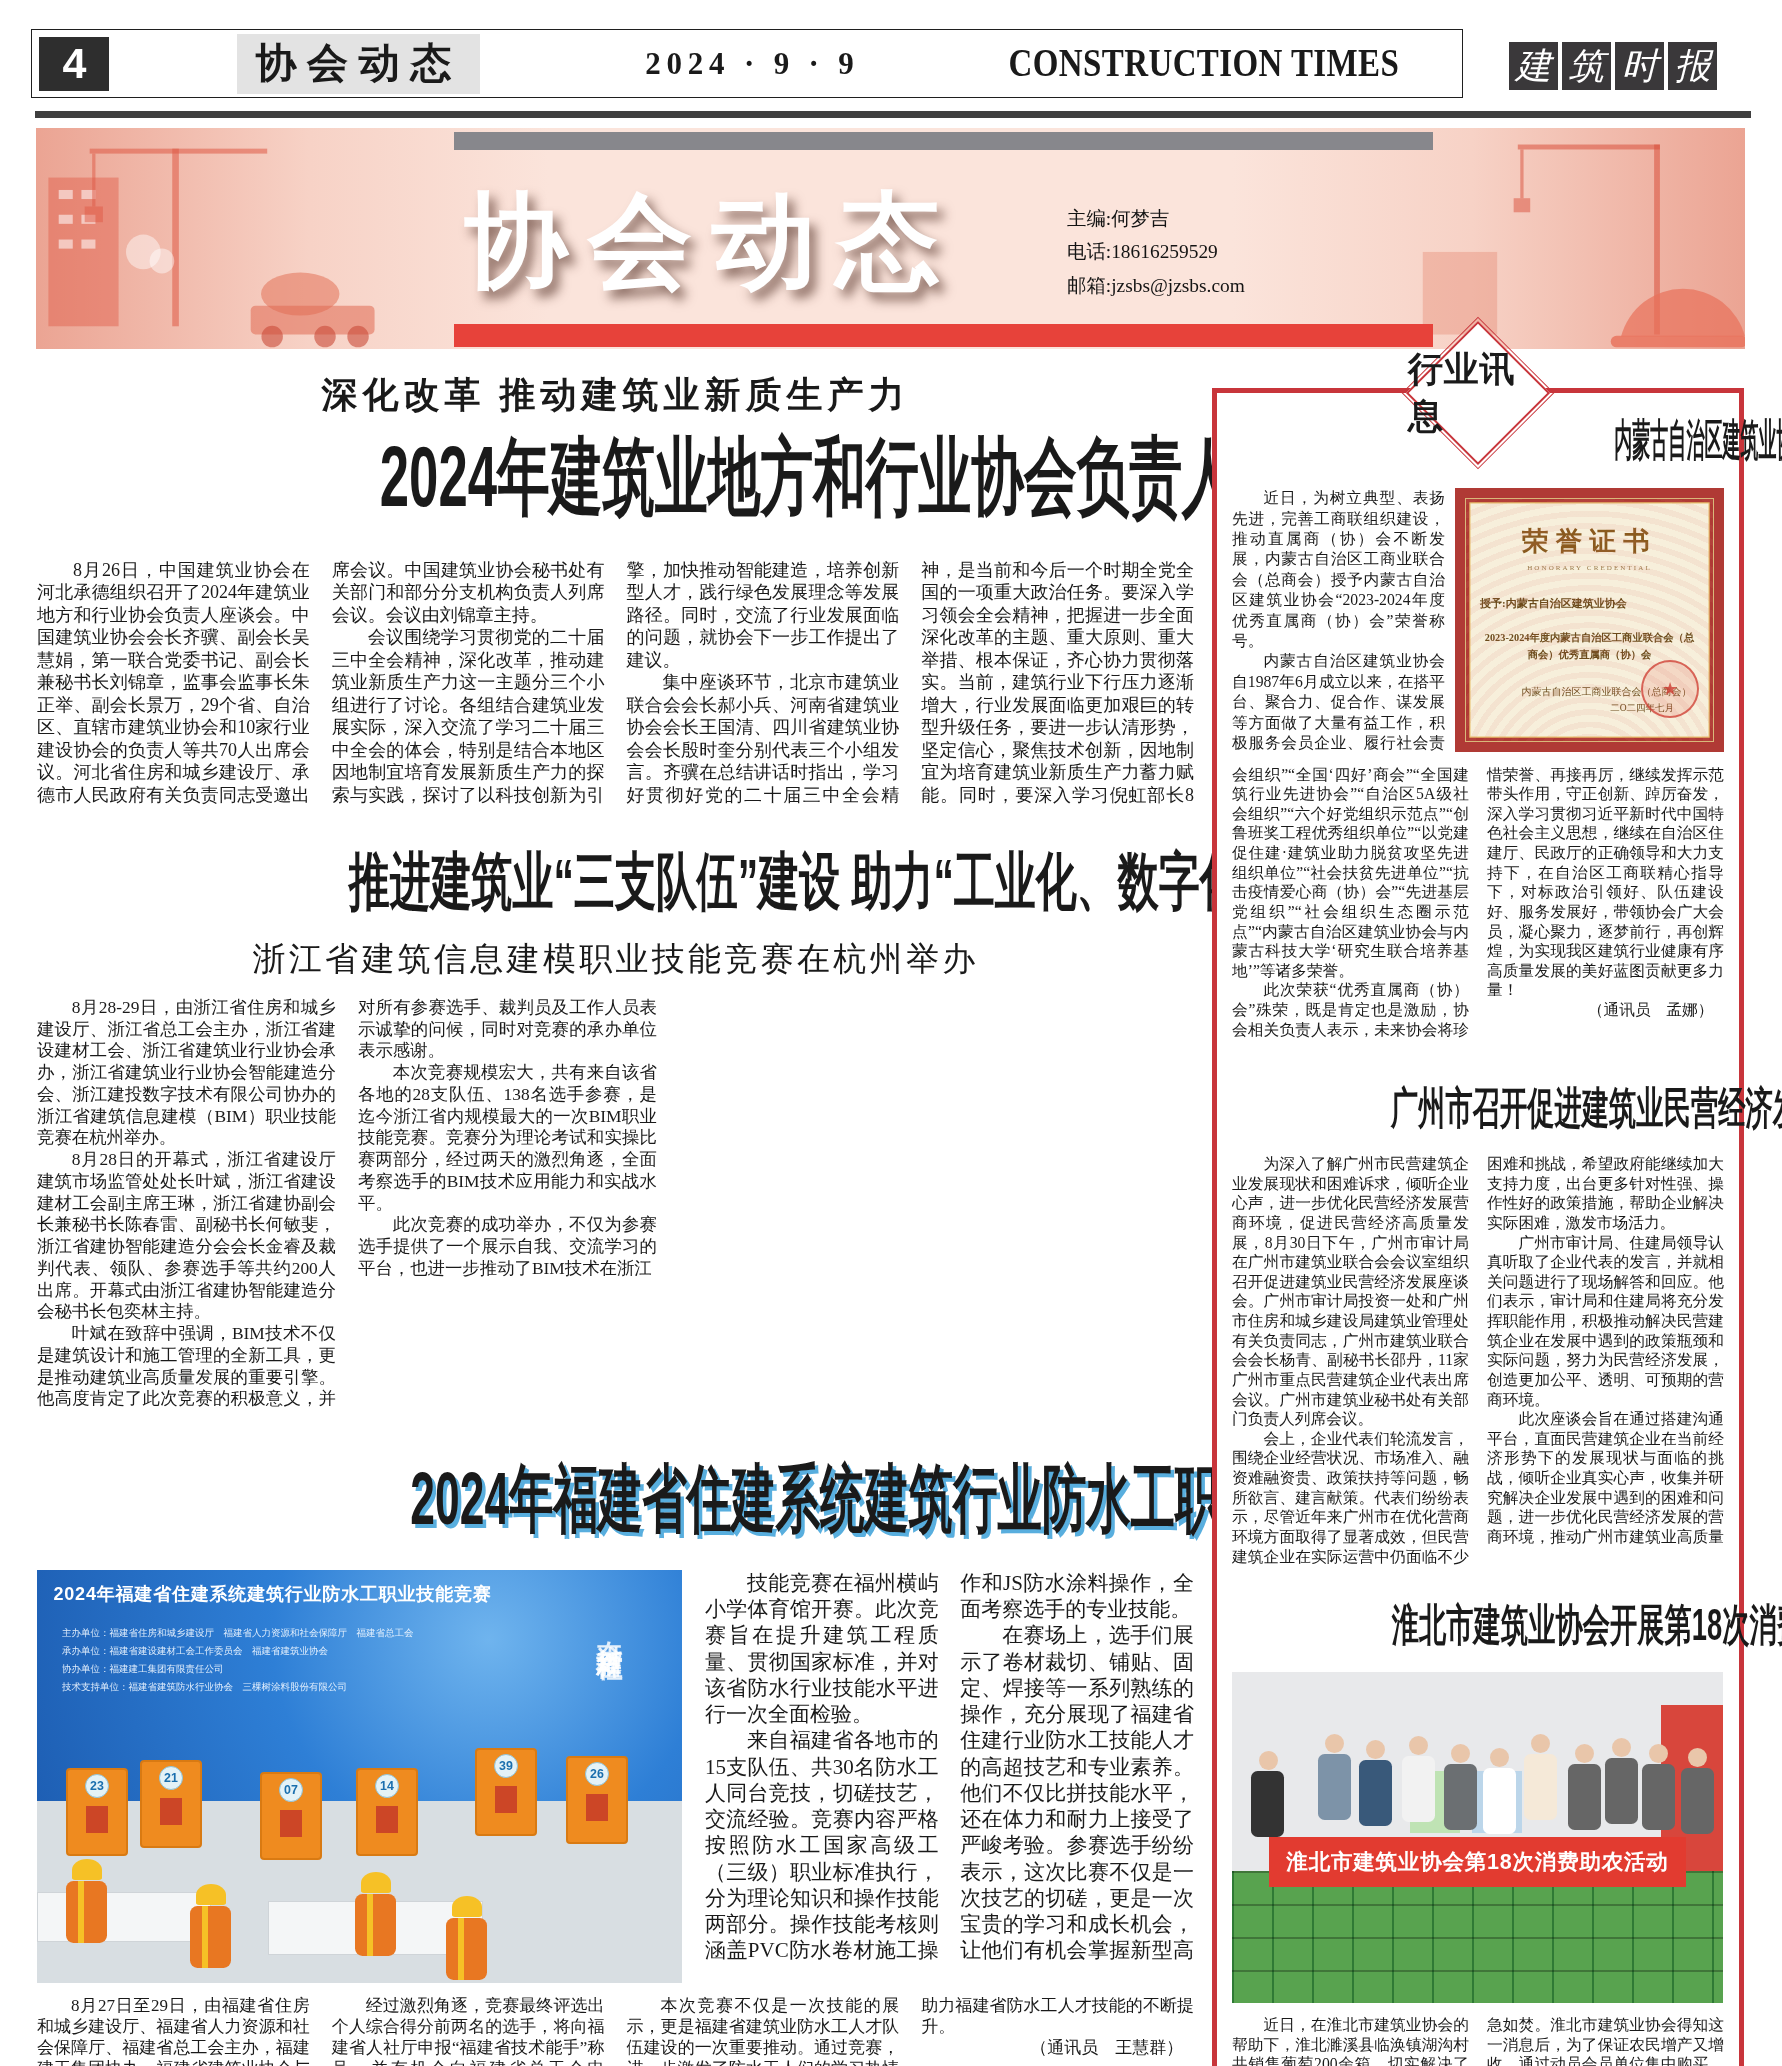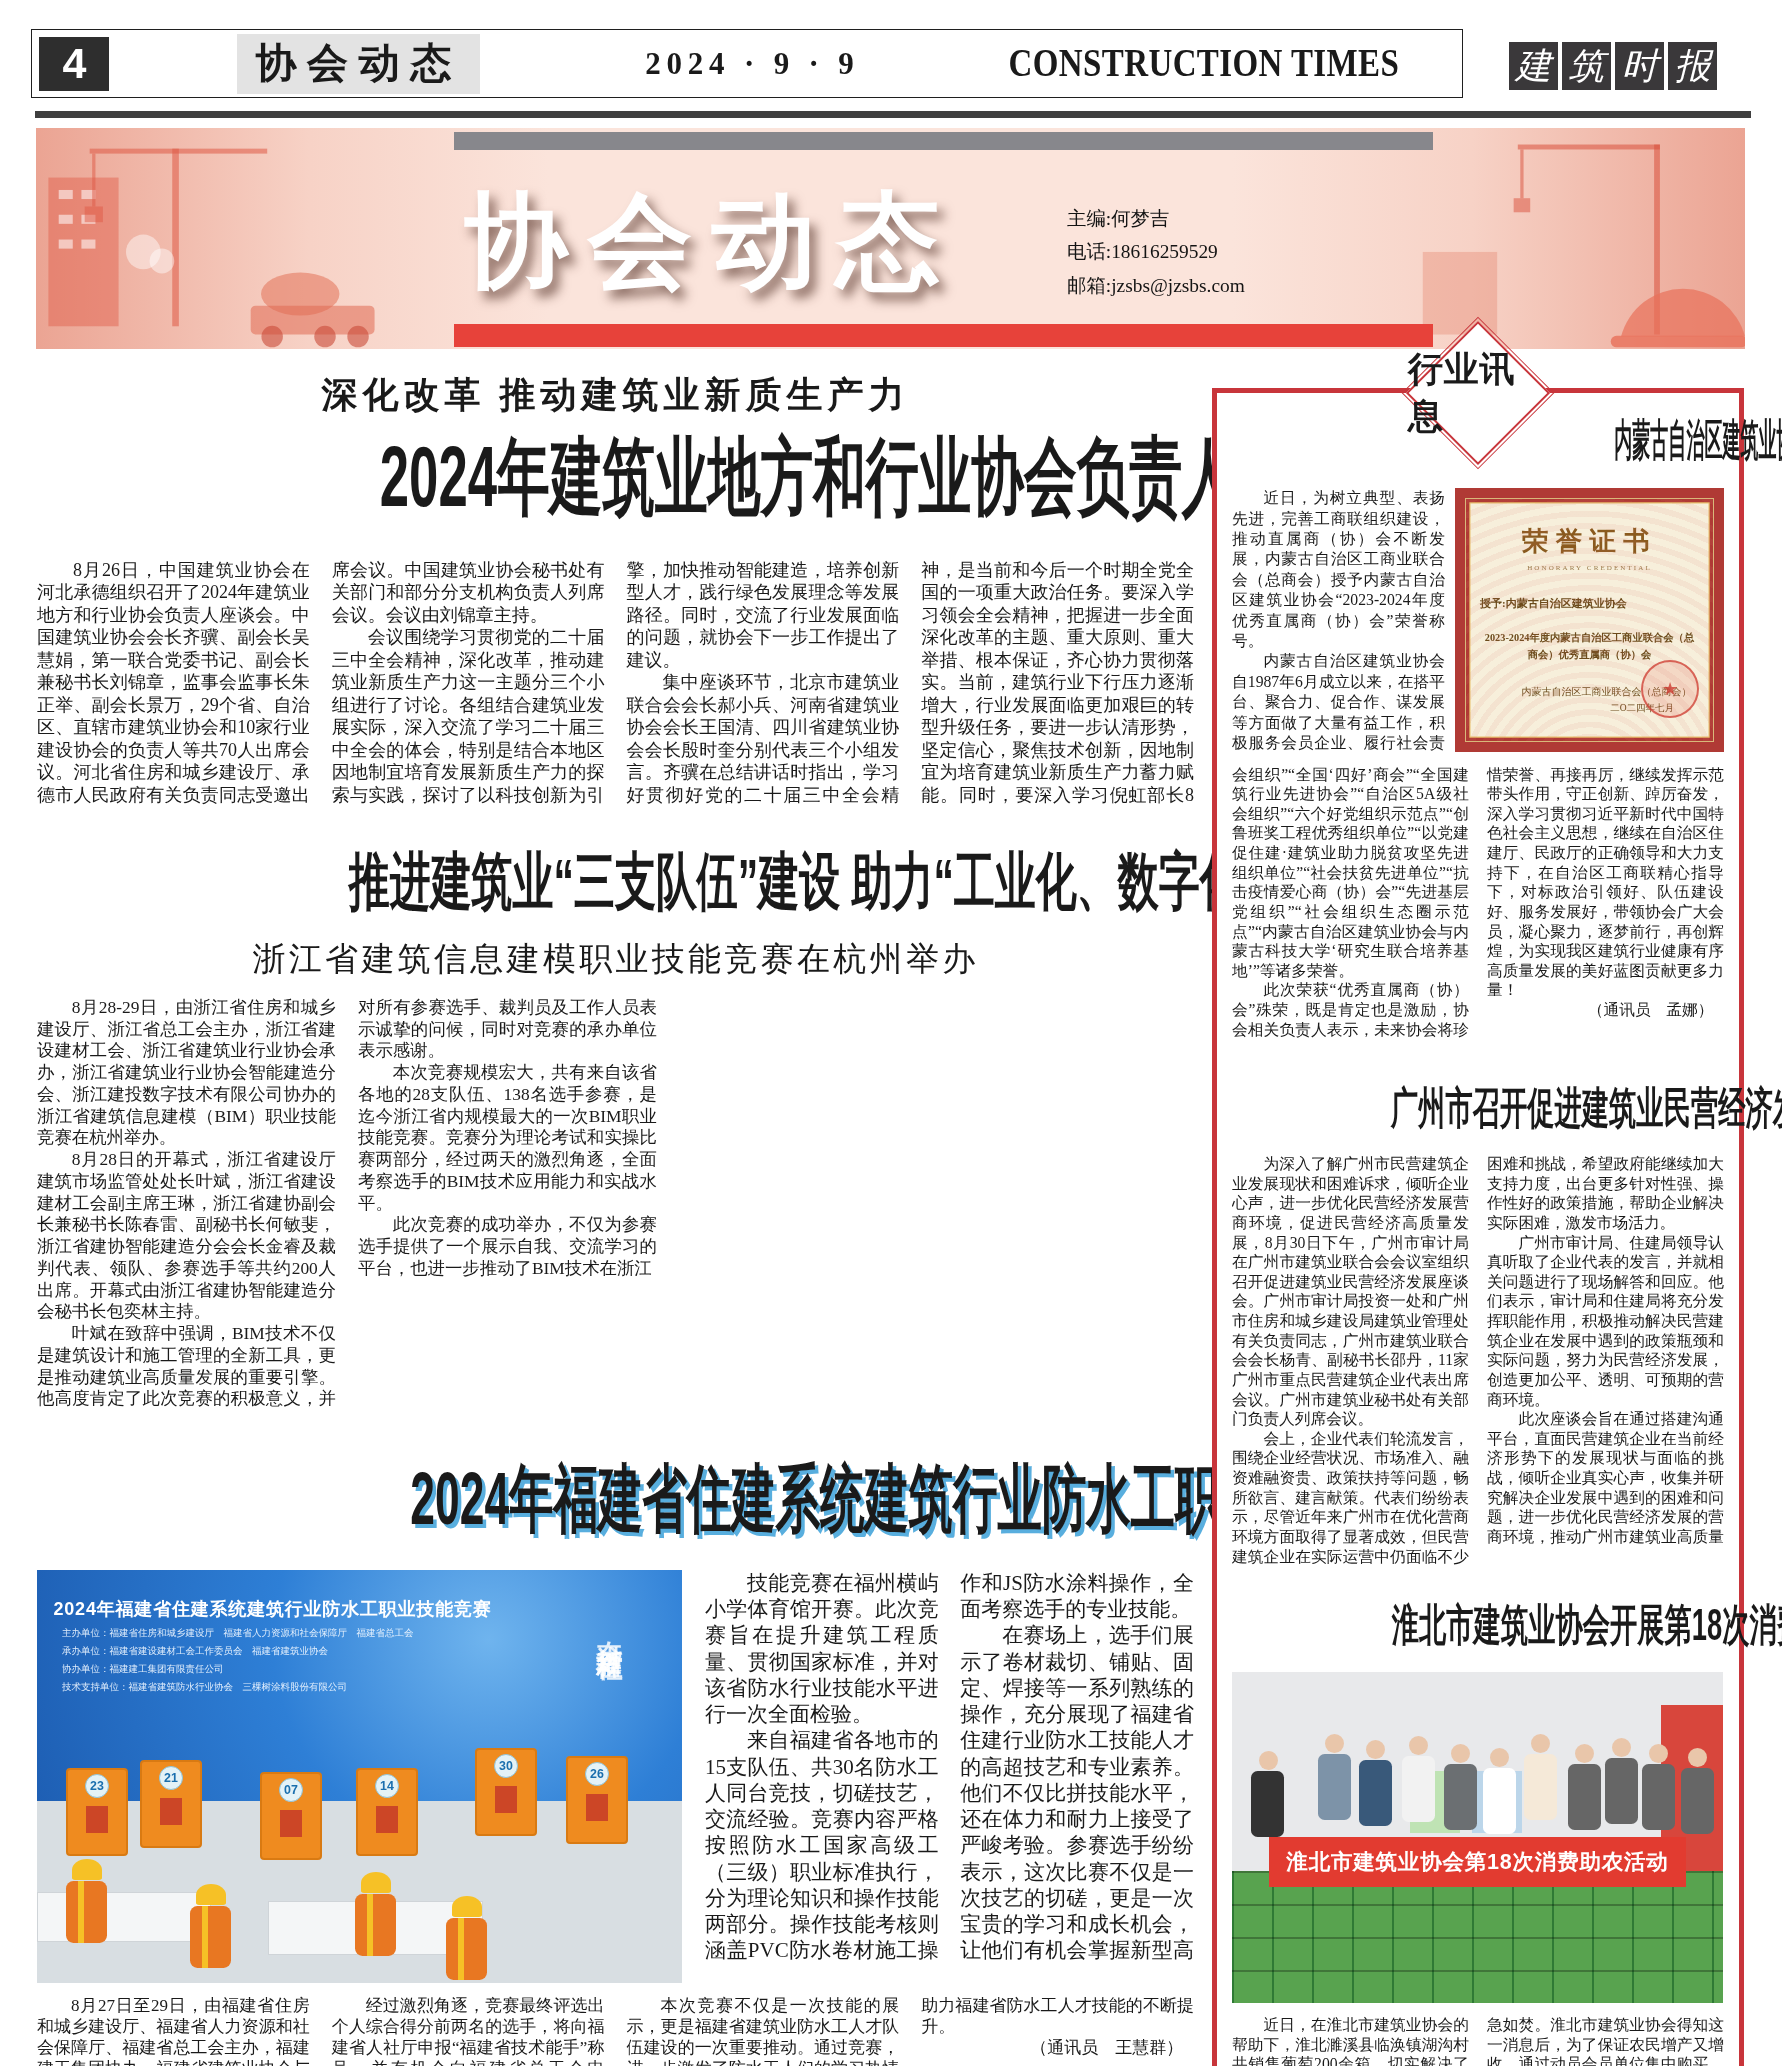--- a/index.html
+++ b/index.html
@@ -70,21 +70,21 @@
   
   .a3 { margin-top:23px; }
   .a3-head .cond { font-size:74px; transform:scaleX(.60); text-shadow:5.8px 4.1px 0 #58aede; }
   .a3-flex { margin-top:20px; display:flex; gap:23px; }
   .a3-side { width:489px; height:413px; column-count:2; column-gap:21.5px; font-size:21px; }
   .a3-bottom { margin-top:11.6px; height:180px; column-count:4; column-gap:22px; font-size:17px; }
 
   .photo-fj { position:relative; width:645px; height:413px; overflow:hidden; background:#d8dee2; }
   .fj-board { position:absolute; left:0; top:0; width:100%; height:231px;
       background:radial-gradient(circle at 70% 30%, #6fb4ee 0%, #2e7fd6 45%, #1e5fb4 100%); }
-  .fj-board-title { position:absolute; left:16.5px; top:27px; color:#fff; font-size:18px; font-weight:700;
+  .fj-board-title { position:absolute; left:16.5px; top:12px; color:#fff; font-size:18px; font-weight:700;
       font-family:"Liberation Sans",sans-serif; letter-spacing:0.8px; }
   .fj-orgs { position:absolute; left:25px; top:54px; color:#eaf4ff; font-size:9.5px; line-height:1.9; opacity:.95; }
   .fj-slogan { position:absolute; right:54px; top:50px; color:rgba(255,255,255,.85); font-size:26.4px;
       writing-mode:vertical-rl; letter-spacing:4.1px; font-weight:700; }
   .obox { position:absolute; width:62px; height:88px; background:#ef8b1f; border:2.5px solid #d97a12; border-radius:4.1px; }
   .obox .num { position:absolute; top:4.1px; left:50%; transform:translateX(-50%); width:24px; height:24px;
       border-radius:50%; background:#e4f2f7; color:#1b6fae; border:1.2px solid #8fc3d8; font-size:12.4px; font-weight:700;
       display:flex; align-items:center; justify-content:center; font-family:"Liberation Sans",sans-serif; }
   .obox .stick { position:absolute; left:50%; transform:translateX(-50%); top:36px; width:22px; height:27px; background:#c53a28; opacity:.85; }
   .fj-table { position:absolute; background:#f4f6f7; border:0.8px solid #cfd4d8; }
@@ -269,21 +269,21 @@
           </div>
           <div class="obox" style="left:223px;top:202px">
             <div class="num">07</div>
               <div class="stick"></div>
           </div>
           <div class="obox" style="left:319px;top:198px">
             <div class="num">14</div>
               <div class="stick"></div>
           </div>
           <div class="obox" style="left:438px;top:178px">
-            <div class="num">30</div>
+            <div class="num">39</div>
               <div class="stick"></div>
           </div>
           <div class="obox" style="left:529px;top:186px">
             <div class="num">26</div>
               <div class="stick"></div>
           </div>
           <div class="fj-table" style="left:0;top:322px;width:174px;height:50px"></div>
           <div class="fj-table" style="left:231px;top:331px;width:215px;height:54px"></div>
           <div class="fw" style="left:25px;top:289px">
               <div class="helm"></div>

